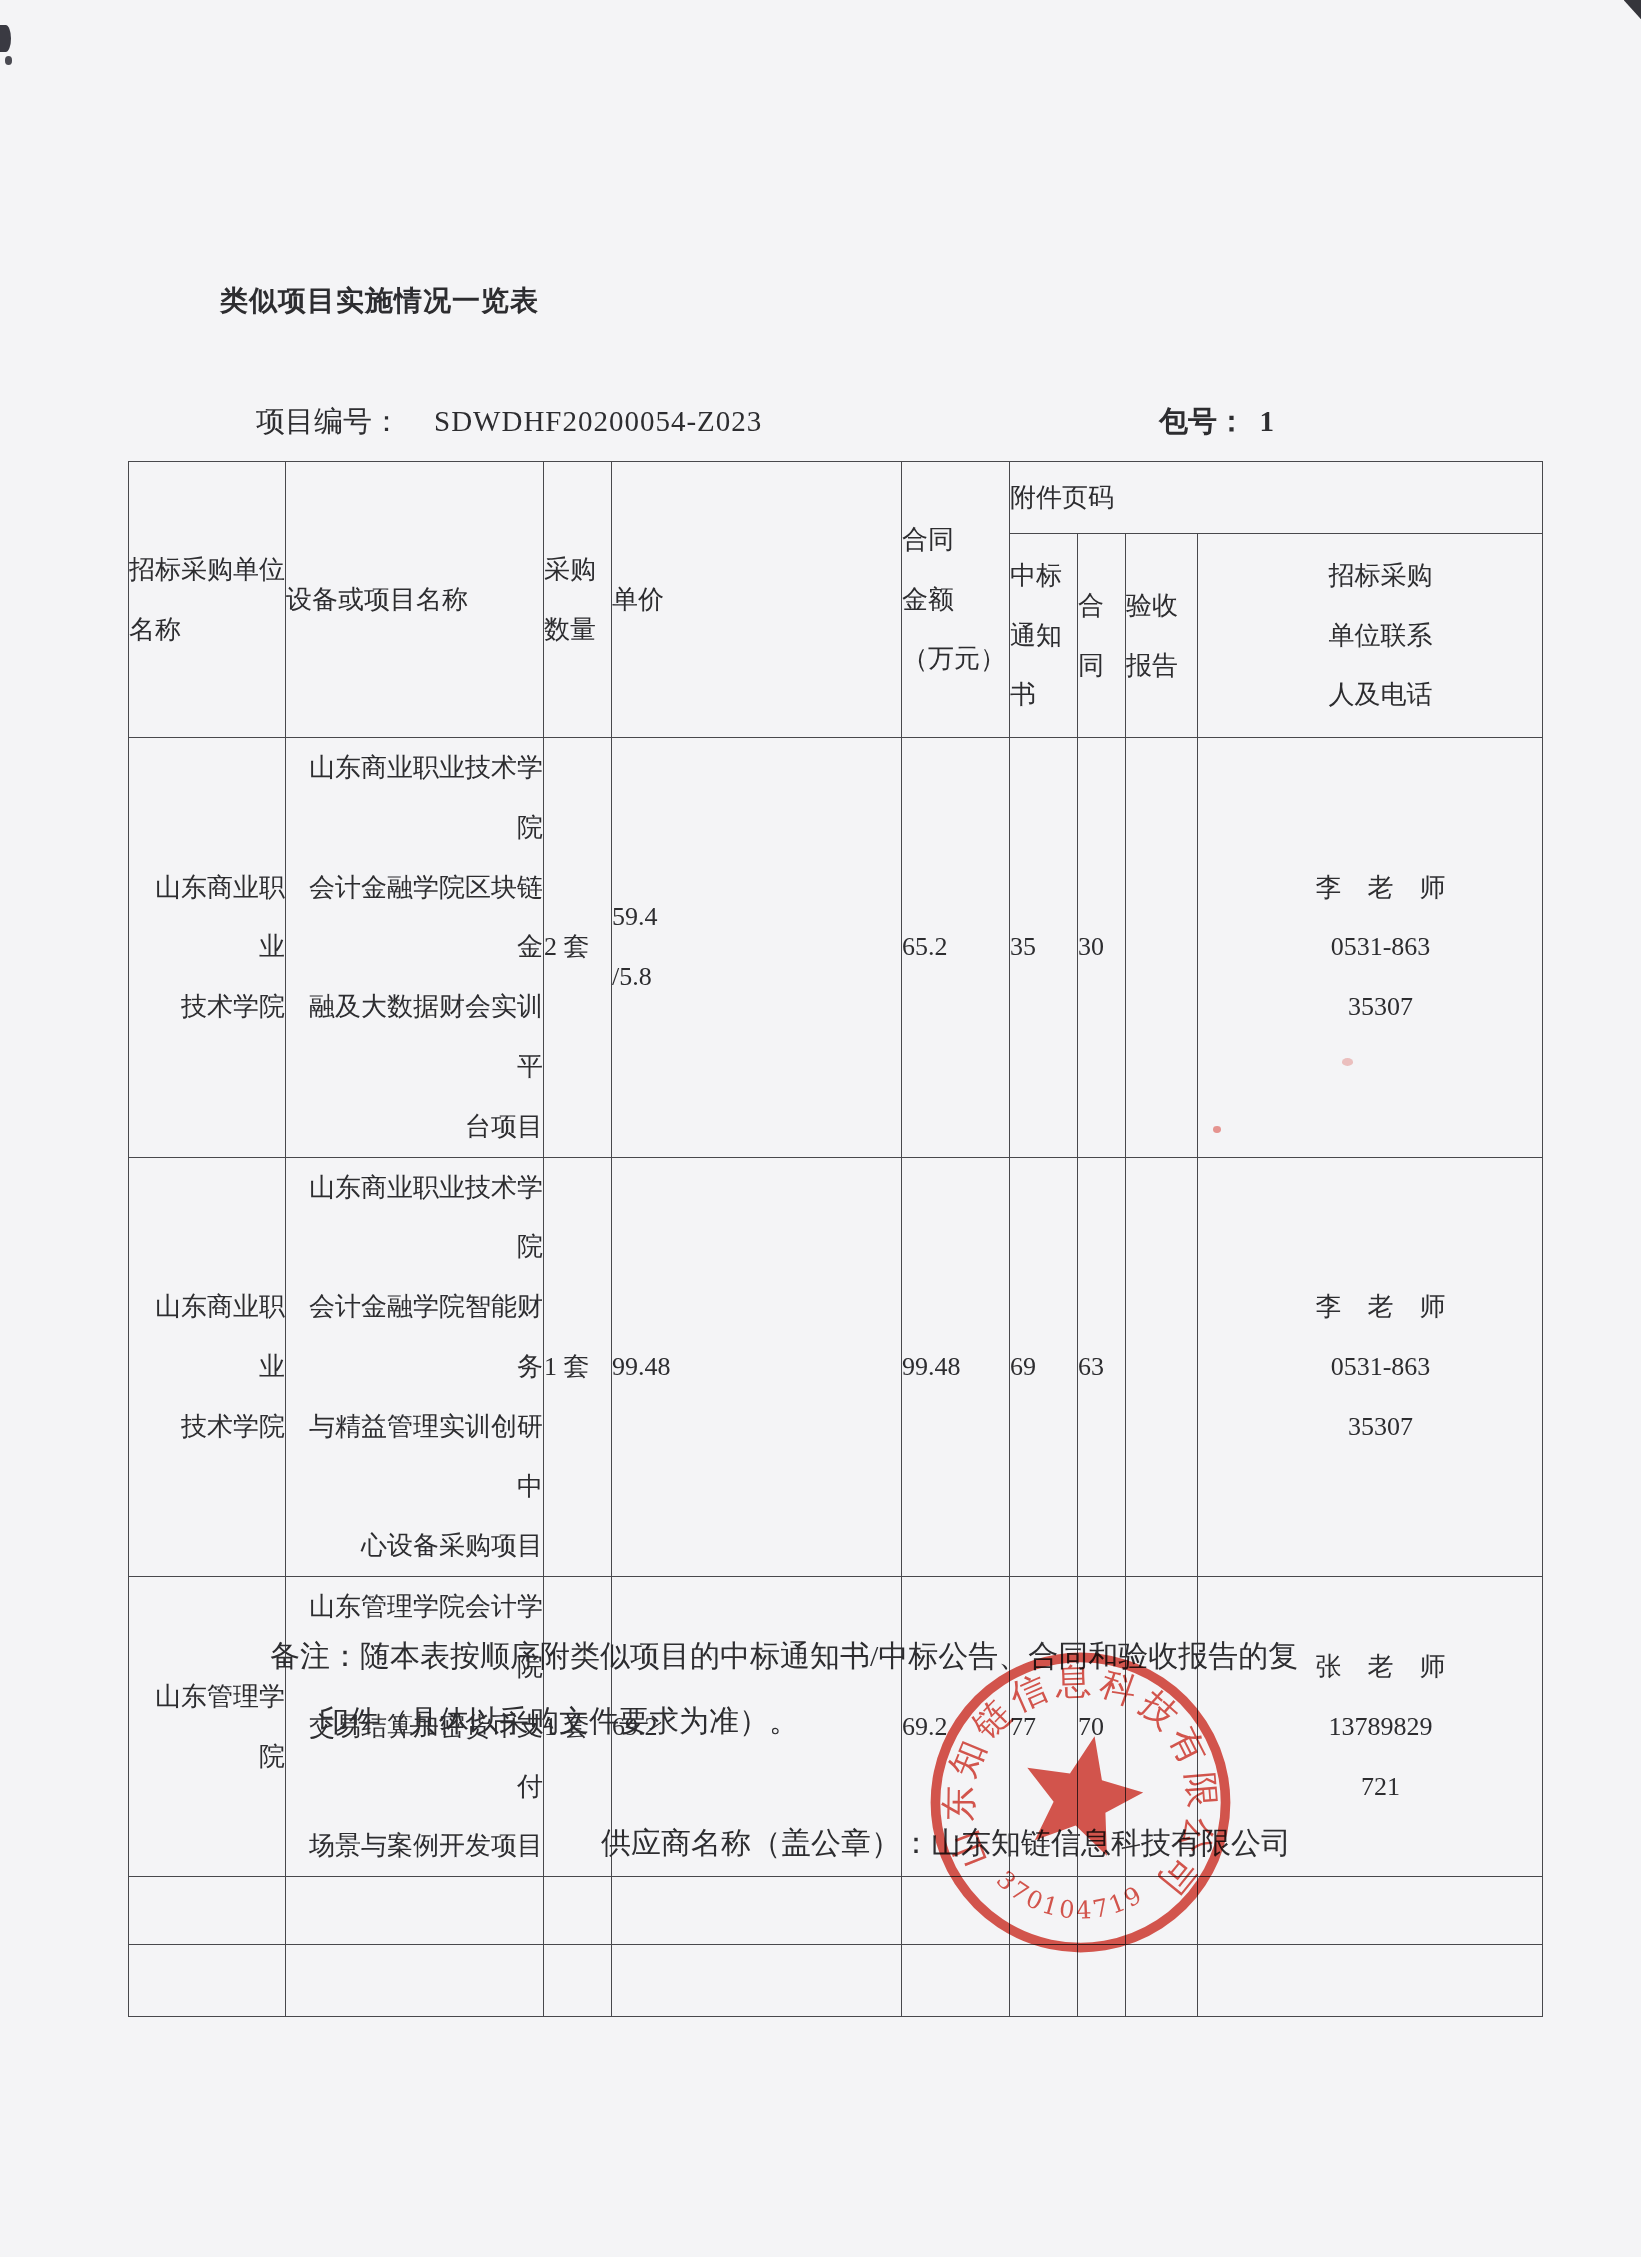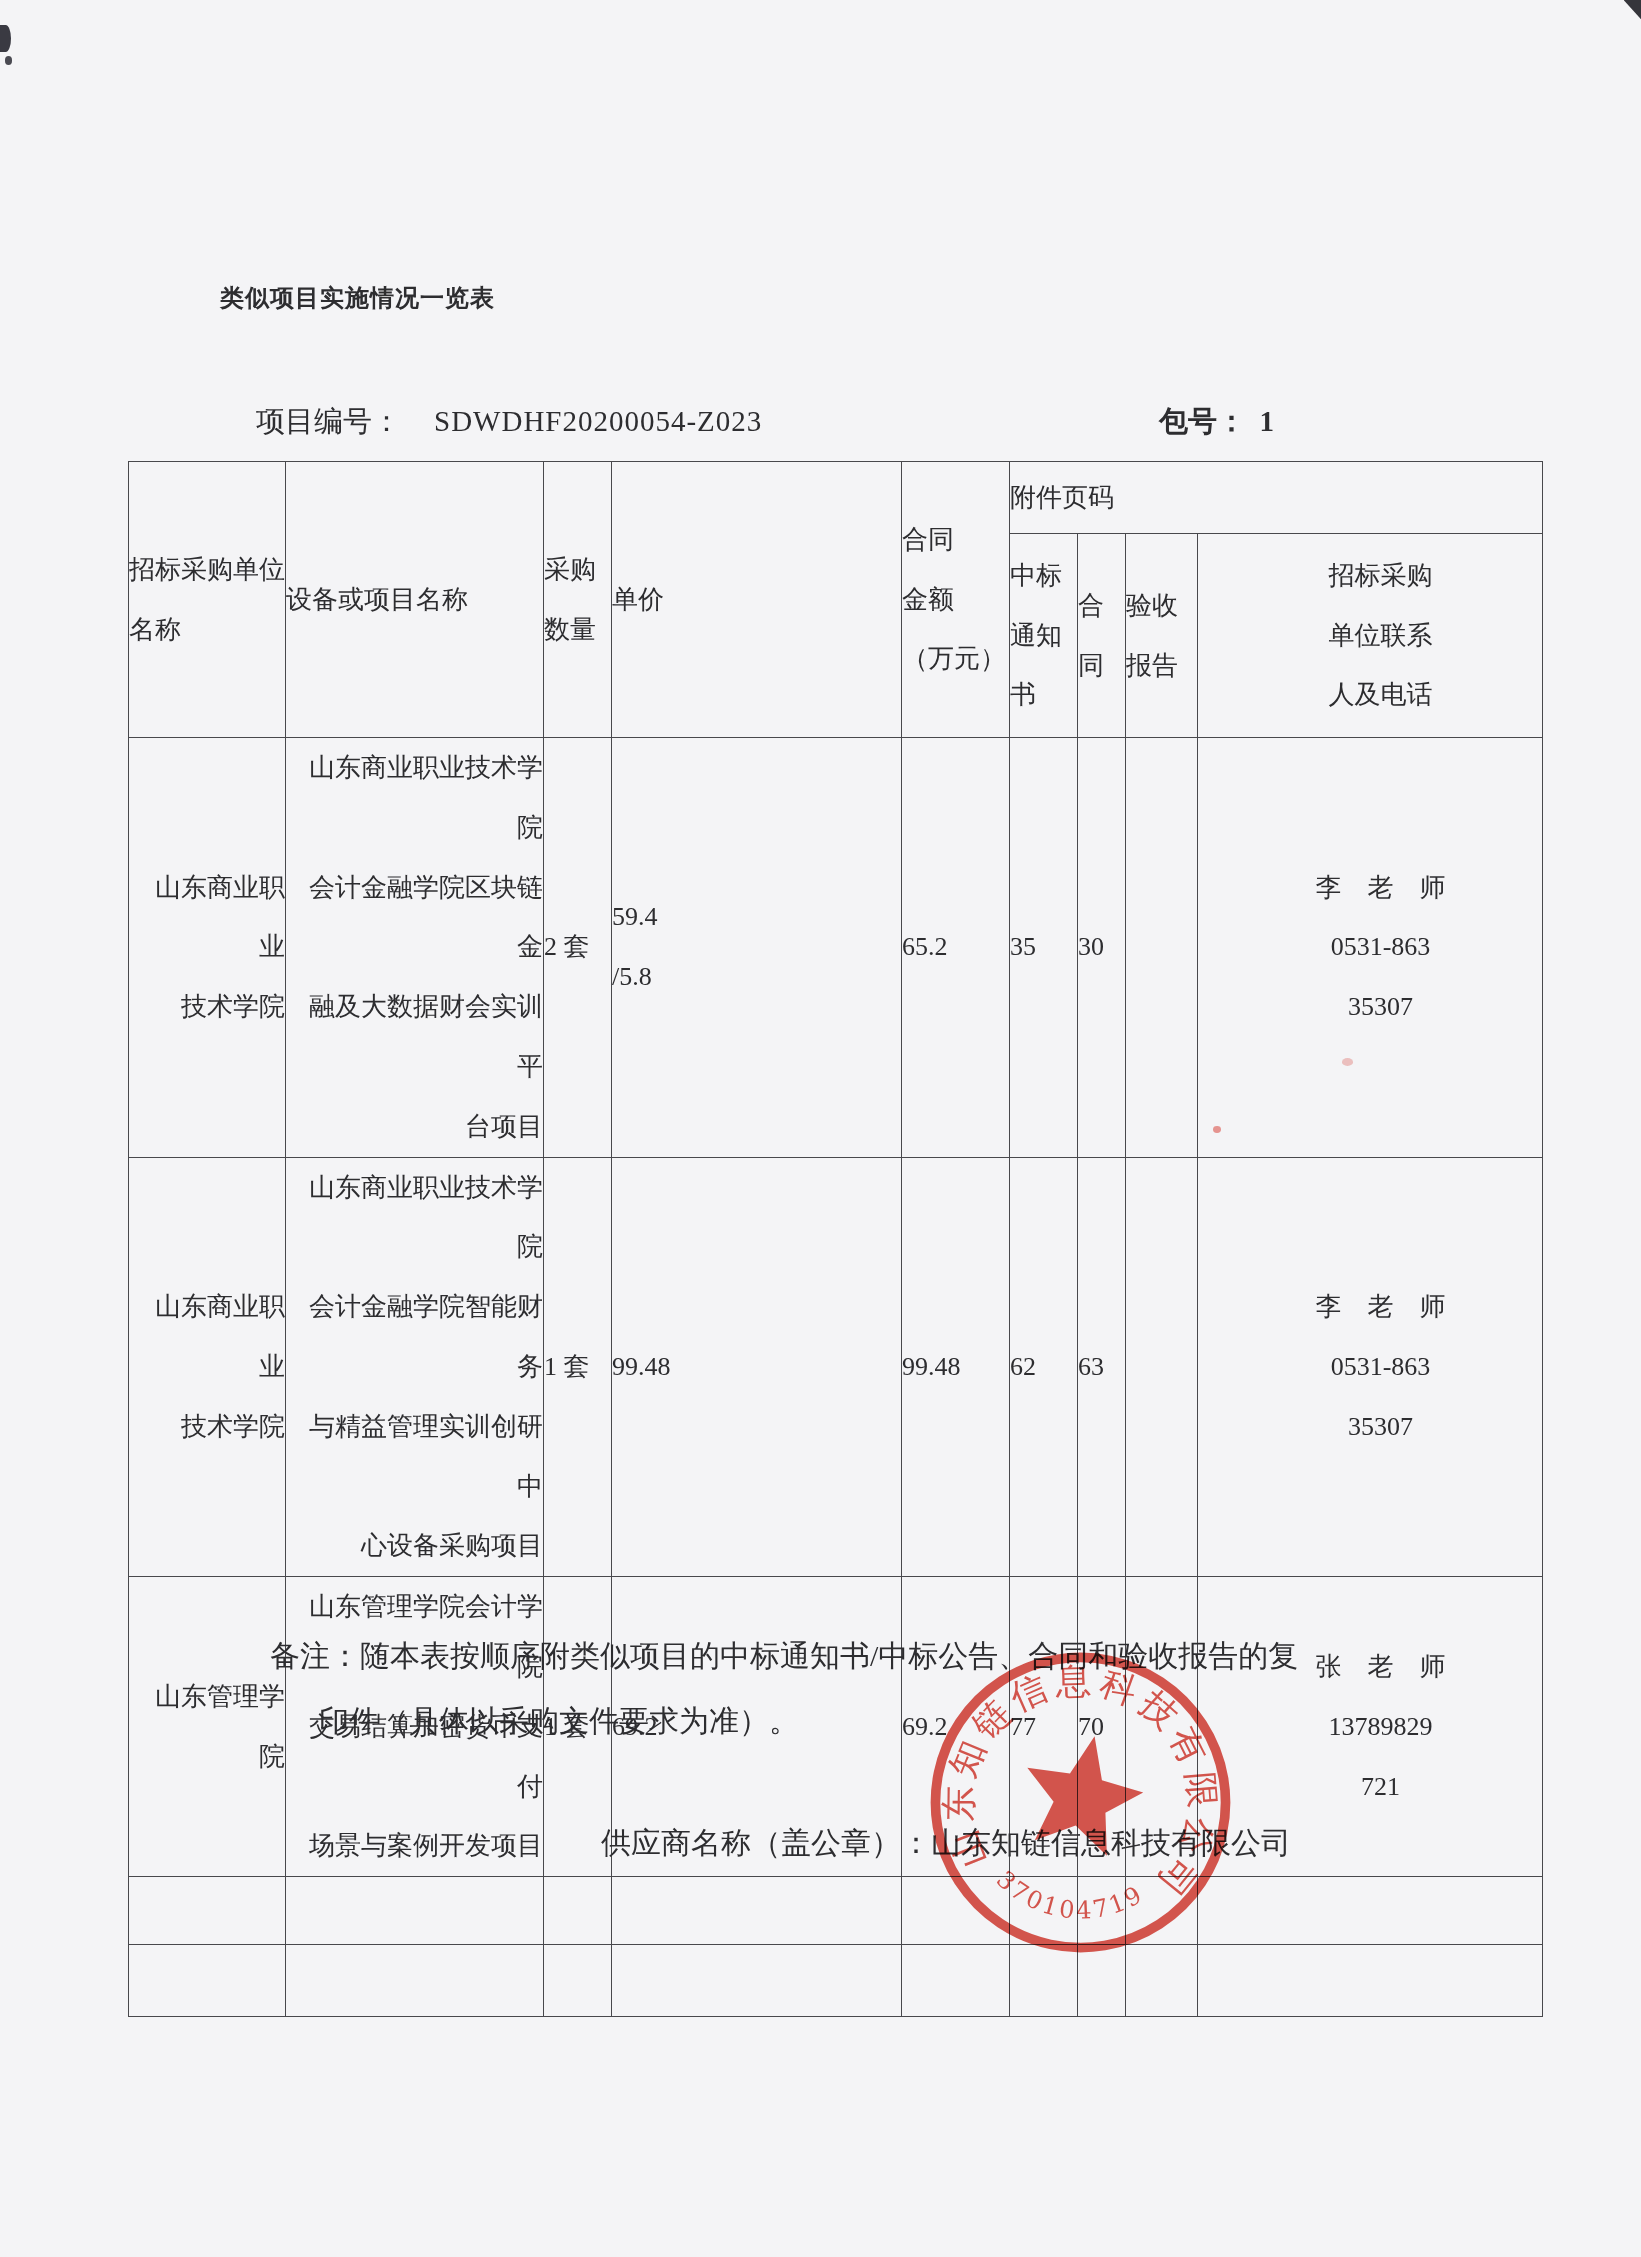--- a/index.html
+++ b/index.html
@@ -5,21 +5,21 @@
   html,body { margin:0; padding:0; }
   body { background:#e8e8ea; }
   .page {
     position:relative; width:1641px; height:2257px;
     background:#f4f4f6; overflow:hidden;
     font-family:"Liberation Serif","DejaVu Serif",serif;
     color:#2d2d30;
   }
   .title {
     position:absolute; left:220px; top:282px;
-    font-size:24px; font-weight:bold; letter-spacing:1px;
+    font-size:28px; font-weight:bold; letter-spacing:1px;
   }
   .meta { position:absolute; top:402px; font-size:29px; white-space:nowrap;margin-left:36px; }
   .meta-left  { left:220px; }
   .meta-right { left:1123px;font-weight:bold; }
   .meta-val   { margin-left:33px; letter-spacing:1px; }
   .meta-val-s { margin-left:13.5px; }
 
   table.doc-table {
     position:absolute; left:128px; top:461px; width:1414px;
     border-collapse:collapse; table-layout:fixed;
@@ -128,21 +128,21 @@
     <tr style="height:263px">
       <td class="al">山东商业职业
 技术学院</td>
       <td class="al">山东商业职业技术学院
 会计金融学院智能财务
 与精益管理实训创研中
 心设备采购项目</td>
       <td>1 套</td>
       <td>99.48</td>
       <td>99.48</td>
-      <td>62</td>
+      <td>69</td>
       <td>63</td>
       <td></td>
       <td class="contact">李　老　师
 0531-863
 35307</td>
     </tr>
 
     <tr style="height:210px">
       <td class="al">山东管理学院</td>
       <td class="al">山东管理学院会计学院

